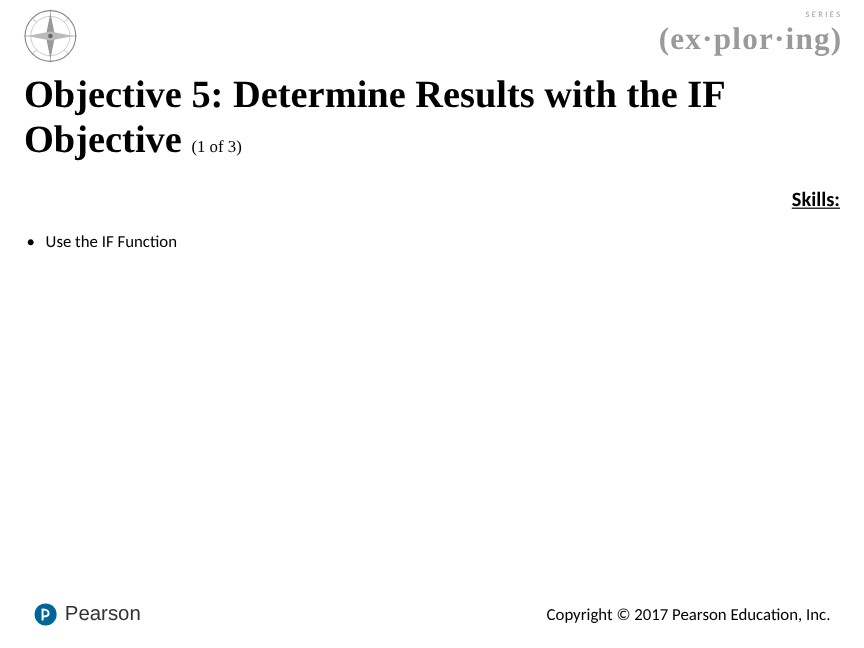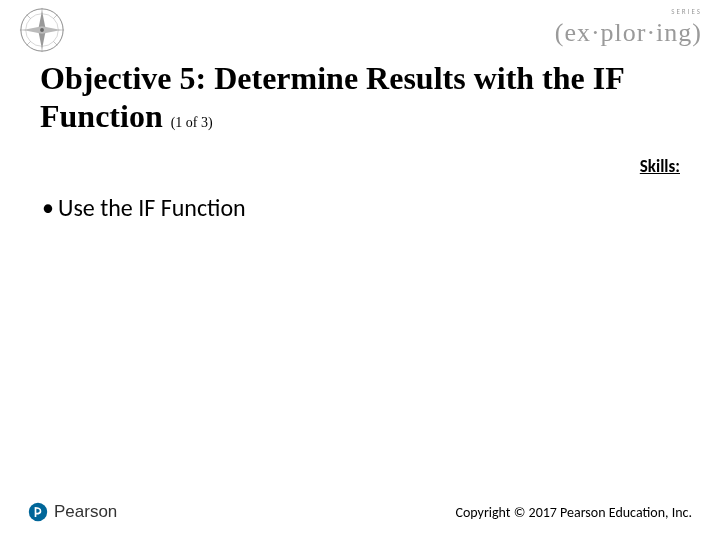--- a/index.html
+++ b/index.html
@@ -21,37 +21,37 @@
   .compass-logo { width: 48px; height: 48px; }
   .series-brand {
     text-align: right;
     padding-top: 4px;
   }
   .series-brand-main {
     font-family: Georgia, "Times New Roman", serif;
     font-size: 26px;
     color: #9a9a9a;
     letter-spacing: 1px;
-    font-weight: 400;
+    font-weight: 700;
   }
   .series-brand-small {
     font-size: 7px;
     color: #9a9a9a;
     letter-spacing: 2px;
     text-transform: uppercase;
     margin-top: -3px;
     margin-bottom: 2px;
   }
   .series-brand-tag {
     font-size: 7px;
     color: #9a9a9a;
     line-height: 1.1;
   }
   .content {
-    padding: 0 40px;
+    padding: 0 20px;
   }
   .title {
     font-family: Georgia, "Times New Roman", serif;
     font-size: 32px;
     font-weight: bold;
     color: #000;
     line-height: 1.18;
     margin-top: 4px;
   }
   .title-progress {
@@ -67,21 +67,21 @@
     color: #000;
     text-decoration: underline;
     text-align: right;
   }
   .bullets {
     margin-top: 16px;
     padding-left: 18px;
     list-style: none;
   }
   .bullets li {
-    font-size: 24px;
+    font-size: 14px;
     color: #000;
     position: relative;
   }
   .bullets li::before {
     content: "•";
     position: absolute;
     left: -16px;
     color: #000;
   }
   .footer {
@@ -137,21 +137,21 @@
     <div class="series-brand-small">SERIES</div>
     <div class="series-brand-main">(ex·plor·ing)</div>
     <div class="series-brand-tag"></div>
     <div class="series-brand-tag"></div>
   </div>
 </div>
 
 <div class="content">
   <h1 class="title">
     <span>Objective 5: Determine Results with the IF</span><br>
-    <span>Function</span>
+    <span>Objective</span>
     <span class="title-progress">(1 of 3)</span>
   </h1>
 
   <div class="skills-label">Skills:</div>
 
   <ul class="bullets">
     <li>Use the IF Function</li>
   </ul>
 </div>
 

